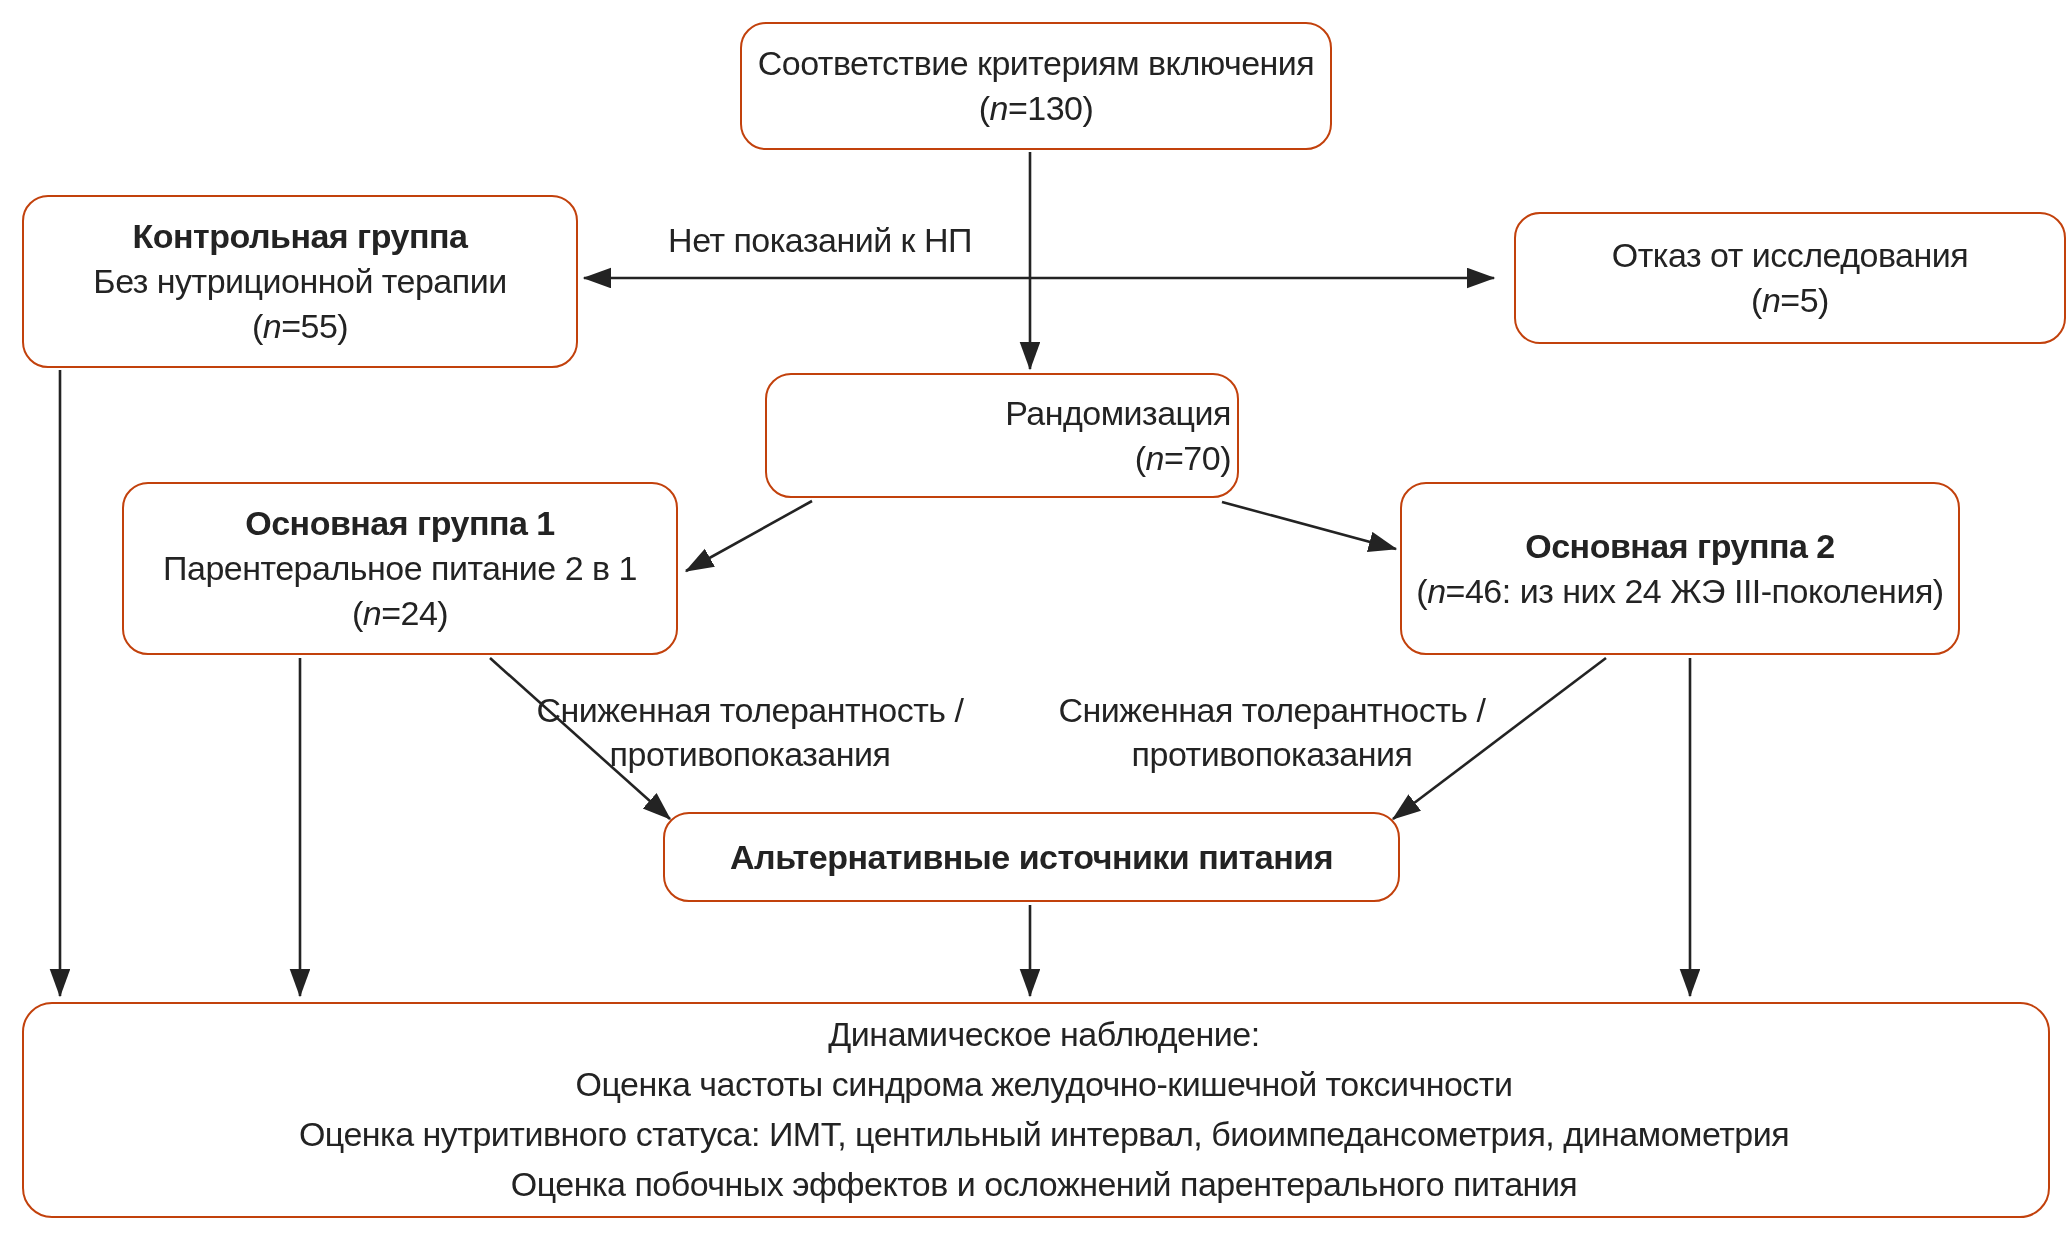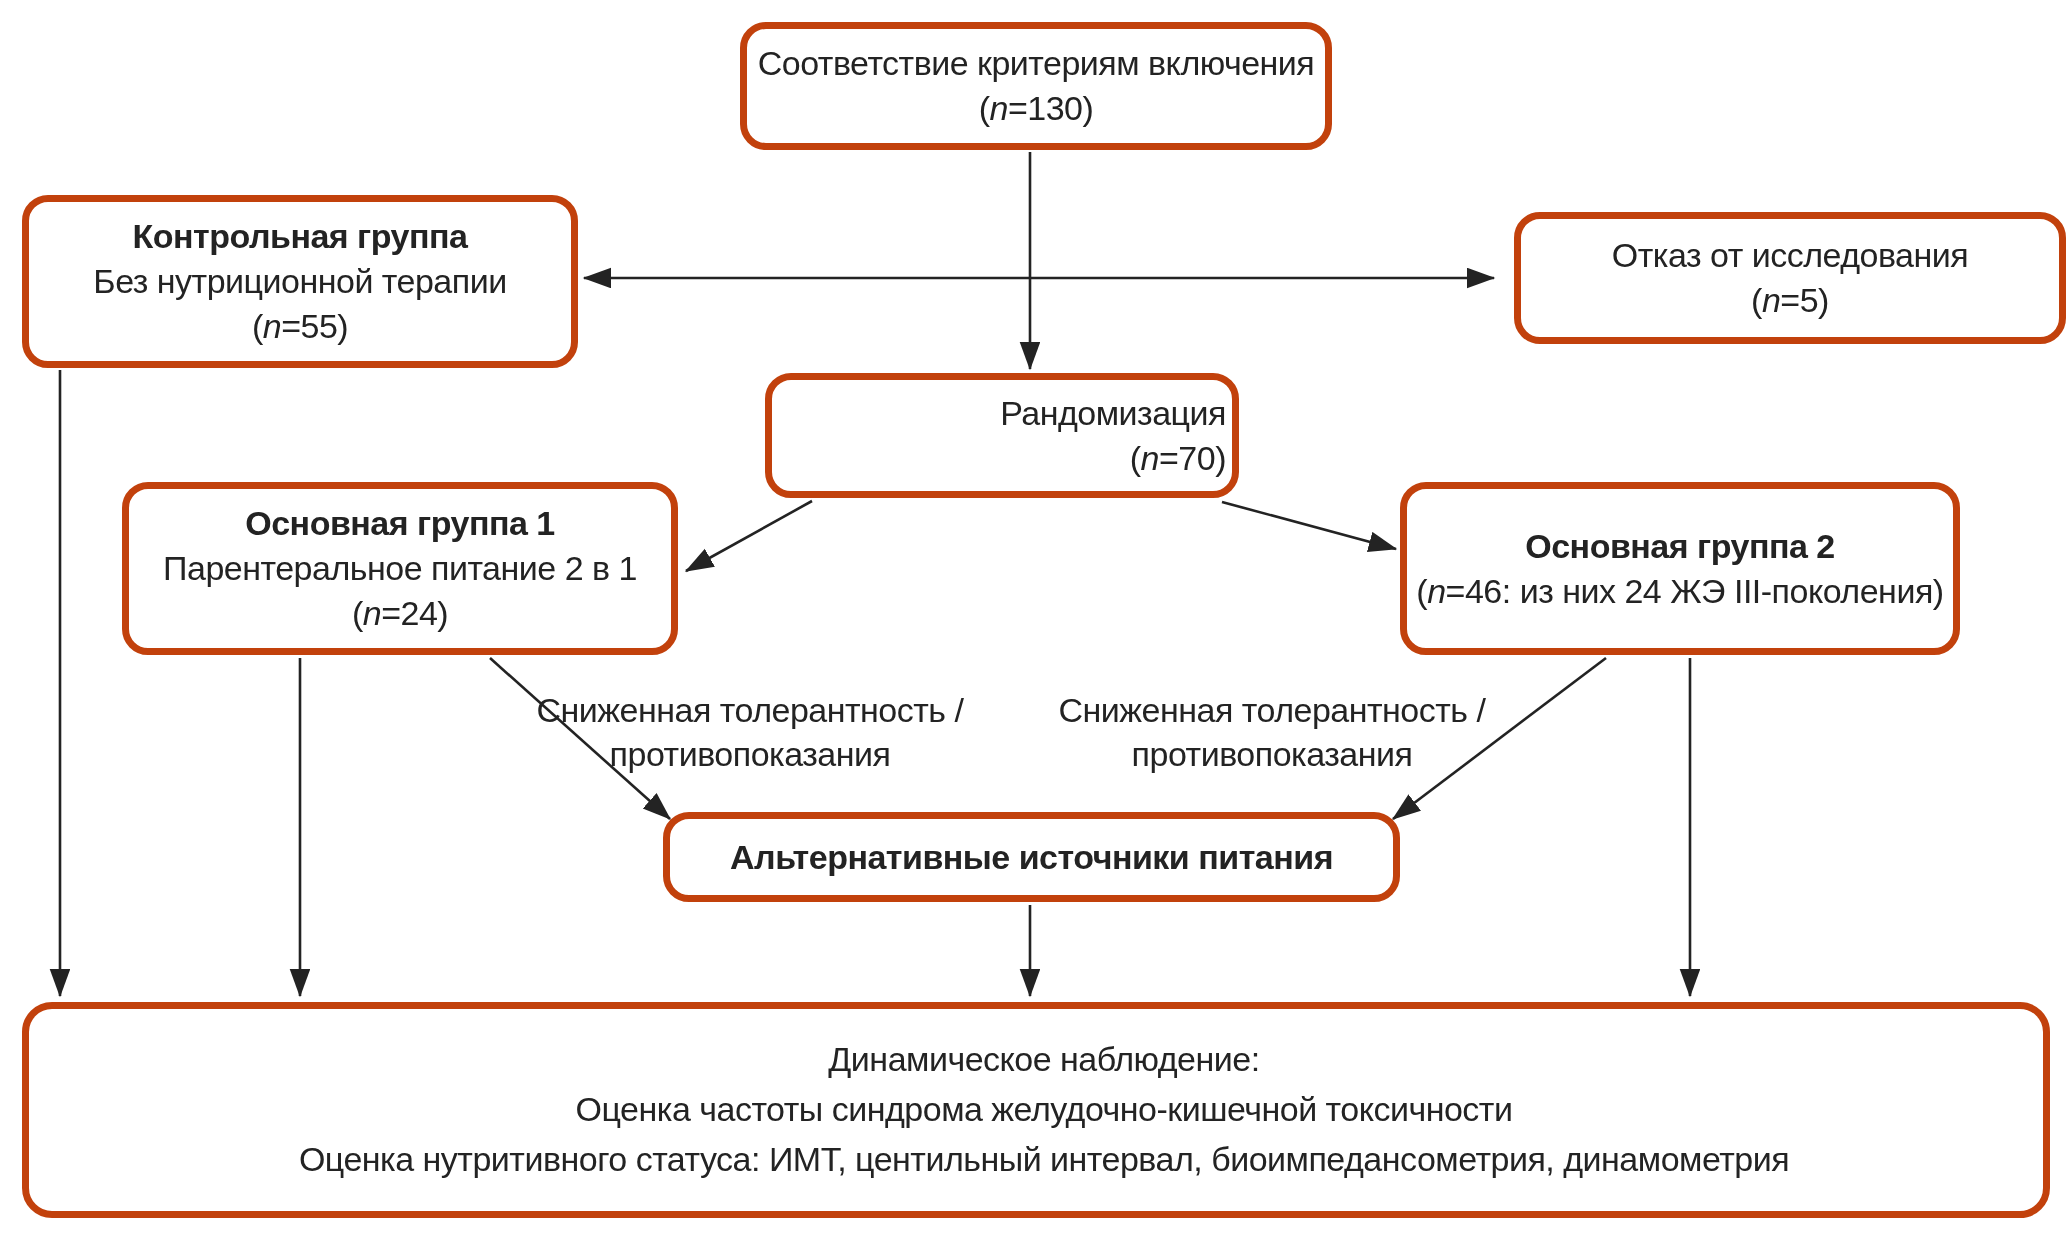--- a/index.html
+++ b/index.html
@@ -15,21 +15,21 @@
   .connectors {
     position: absolute;
     left: 0; top: 0;
     width: 2072px; height: 1248px;
     pointer-events: none;
   }
   .connectors line { stroke: #232323; stroke-width: 2.6; fill: none; }
   .box {
     position: absolute;
     box-sizing: border-box;
-    border: 7px solid #c2410c;
+    border: 2px solid #c2410c;
     border-radius: 26px;
     background: #ffffff;
     display: flex;
     flex-direction: column;
     justify-content: center;
     align-items: center;
     text-align: center;
     font-size: 34px;
     line-height: 1.32;
     letter-spacing: -0.5px;
@@ -79,20 +79,21 @@
     <div class="bold">Контрольная группа</div>
     <div>Без нутриционной терапии</div>
     <div><span>(</span><span class="it">n</span><span>=55)</span></div>
   </div>
 
   <div class="box" style="left:1498px; top:212px; width:552px; height:132px;margin-left:16px;">
     <div>Отказ от исследования</div>
     <div><span>(</span><span class="it">n</span><span>=5)</span></div>
   </div>
 
+  <div class="edge-label" style="left:600px; top:218px; width:440px;">Нет показаний к НП</div>
 
   <div class="box" style="left:765px; top:373px; width:474px; height:125px;align-items:flex-end;">
     <div>Рандомизация</div>
     <div><span>(</span><span class="it">n</span><span>=70)</span></div>
   </div>
 
   <div class="box" style="left:122px; top:482px; width:556px; height:173px;">
     <div class="bold">Основная группа 1</div>
     <div>Парентеральное питание 2 в 1</div>
     <div><span>(</span><span class="it">n</span><span>=24)</span></div>
@@ -113,15 +114,16 @@
   </div>
 
   <div class="box" style="left:663px; top:812px; width:737px; height:90px;">
     <div class="bold">Альтернативные источники питания</div>
   </div>
 
   <div class="box followup" style="left:22px; top:1002px; width:2028px; height:216px;">
     <div>Динамическое наблюдение:</div>
     <div>Оценка частоты синдрома желудочно-кишечной токсичности</div>
     <div>Оценка нутритивного статуса: ИМТ, центильный интервал, биоимпедансометрия, динамометрия</div>
+    <div>Оценка побочных эффектов и осложнений парентерального питания</div>
   </div>
 
 </div>
 
 </body></html>

